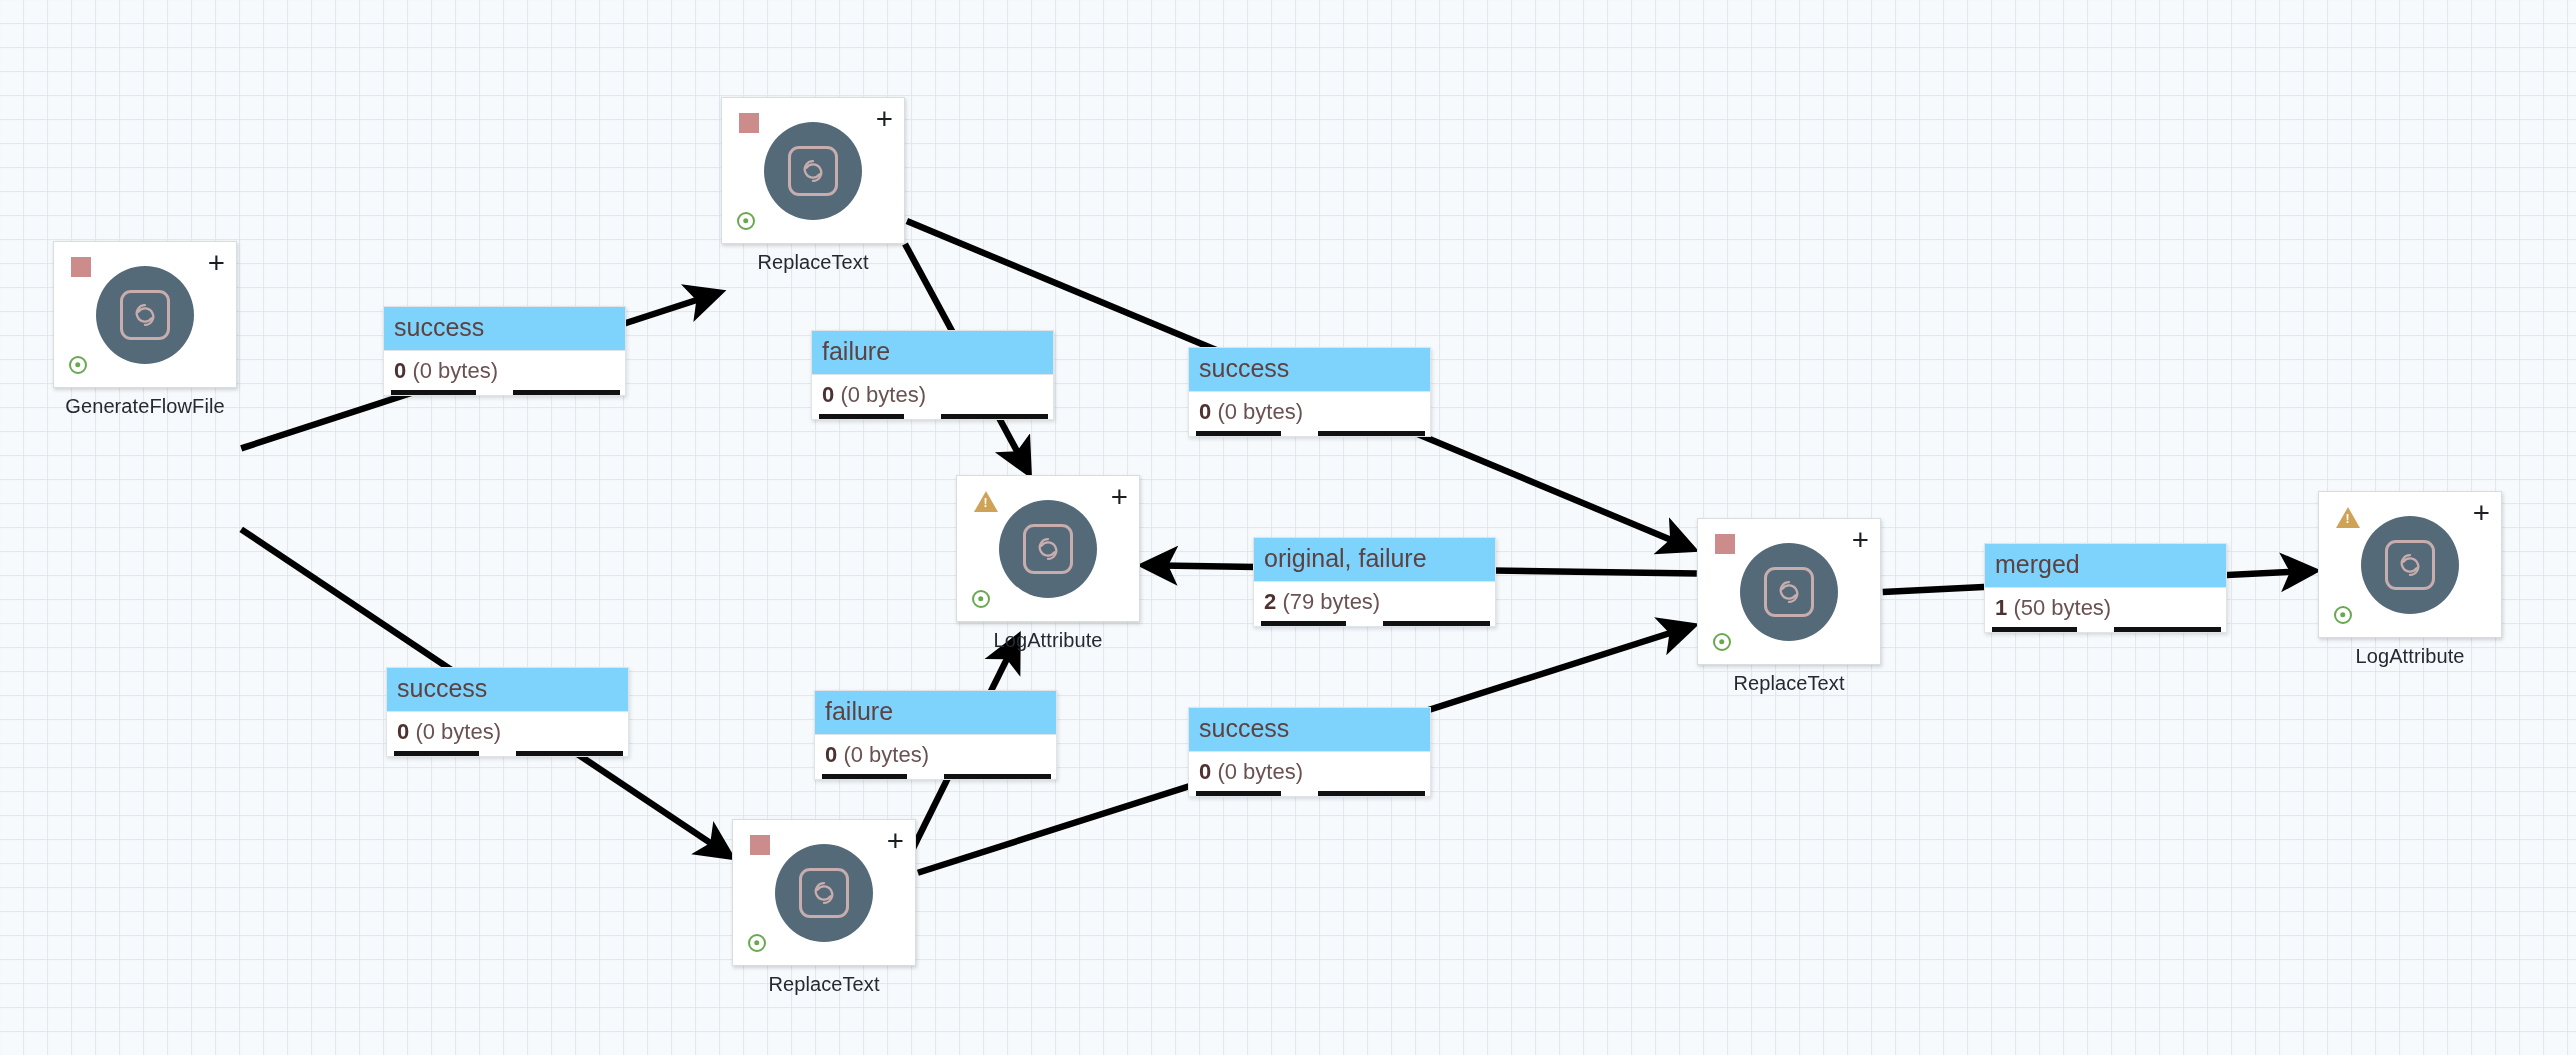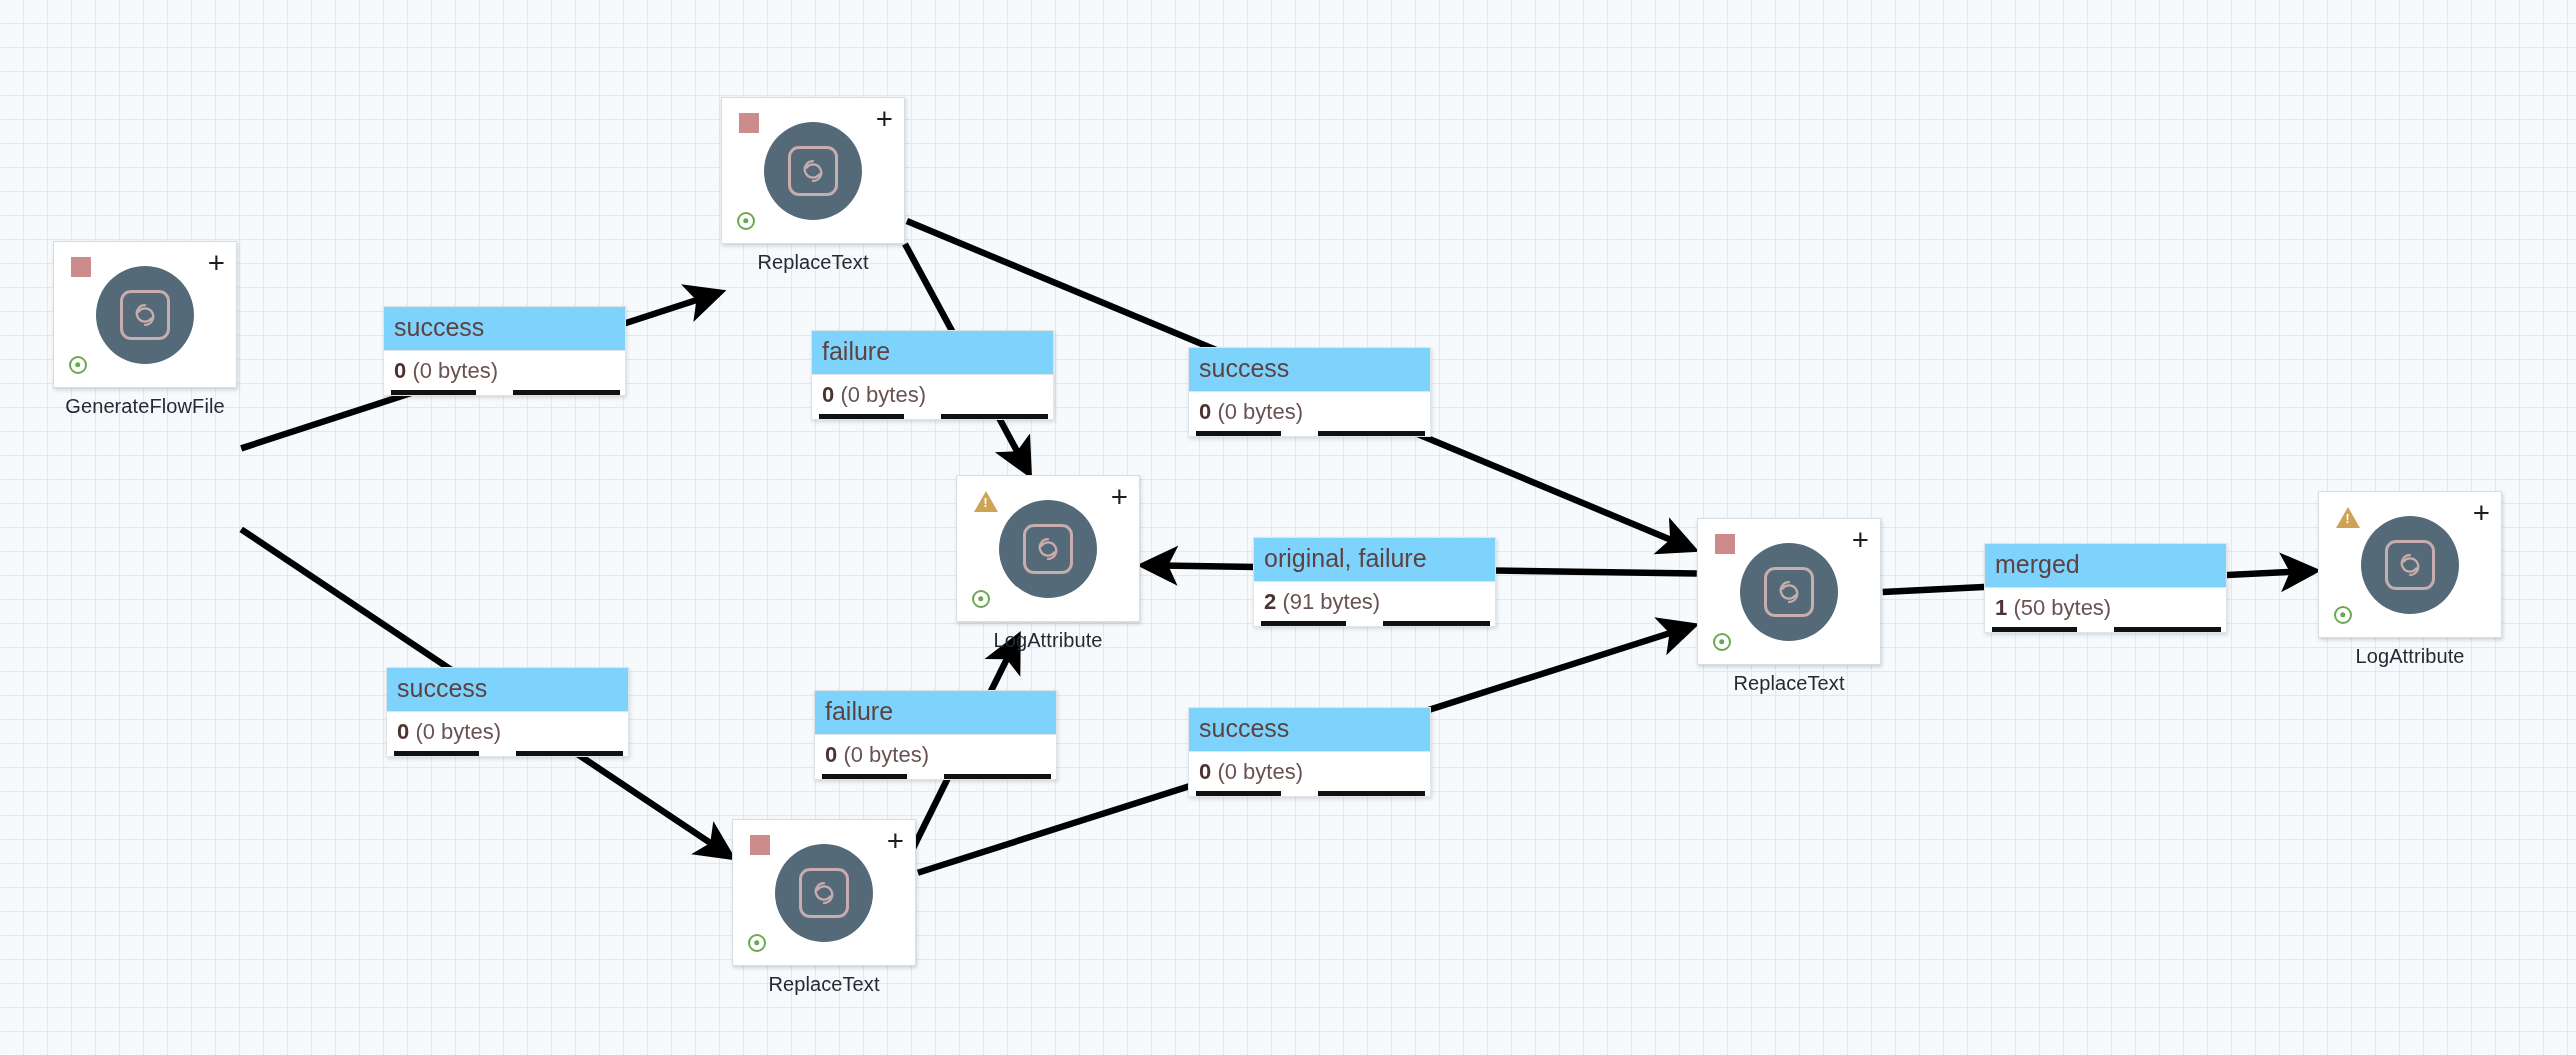--- a/index.html
+++ b/index.html
@@ -312,21 +312,21 @@
       <div class="conn-label" style="left: 1188px; top: 347px;">
         <div class="conn-head">success</div>
         <div class="conn-stats"><span class="cnt">0</span> <span>(0 bytes)</span></div>
         <div class="conn-bars">
           <div class="bar bar-a"></div>
           <div class="bar bar-b"></div>
         </div>
       </div>
       <div class="conn-label" style="left: 1253px; top: 537px;">
         <div class="conn-head">original, failure</div>
-        <div class="conn-stats"><span class="cnt">2</span> <span>(91 bytes)</span></div>
+        <div class="conn-stats"><span class="cnt">2</span> <span>(79 bytes)</span></div>
         <div class="conn-bars">
           <div class="bar bar-a"></div>
           <div class="bar bar-b"></div>
         </div>
       </div>
       <div class="conn-label" style="left: 1984px; top: 543px;">
         <div class="conn-head">merged</div>
         <div class="conn-stats"><span class="cnt">1</span> <span>(50 bytes)</span></div>
         <div class="conn-bars">
           <div class="bar bar-a"></div>

